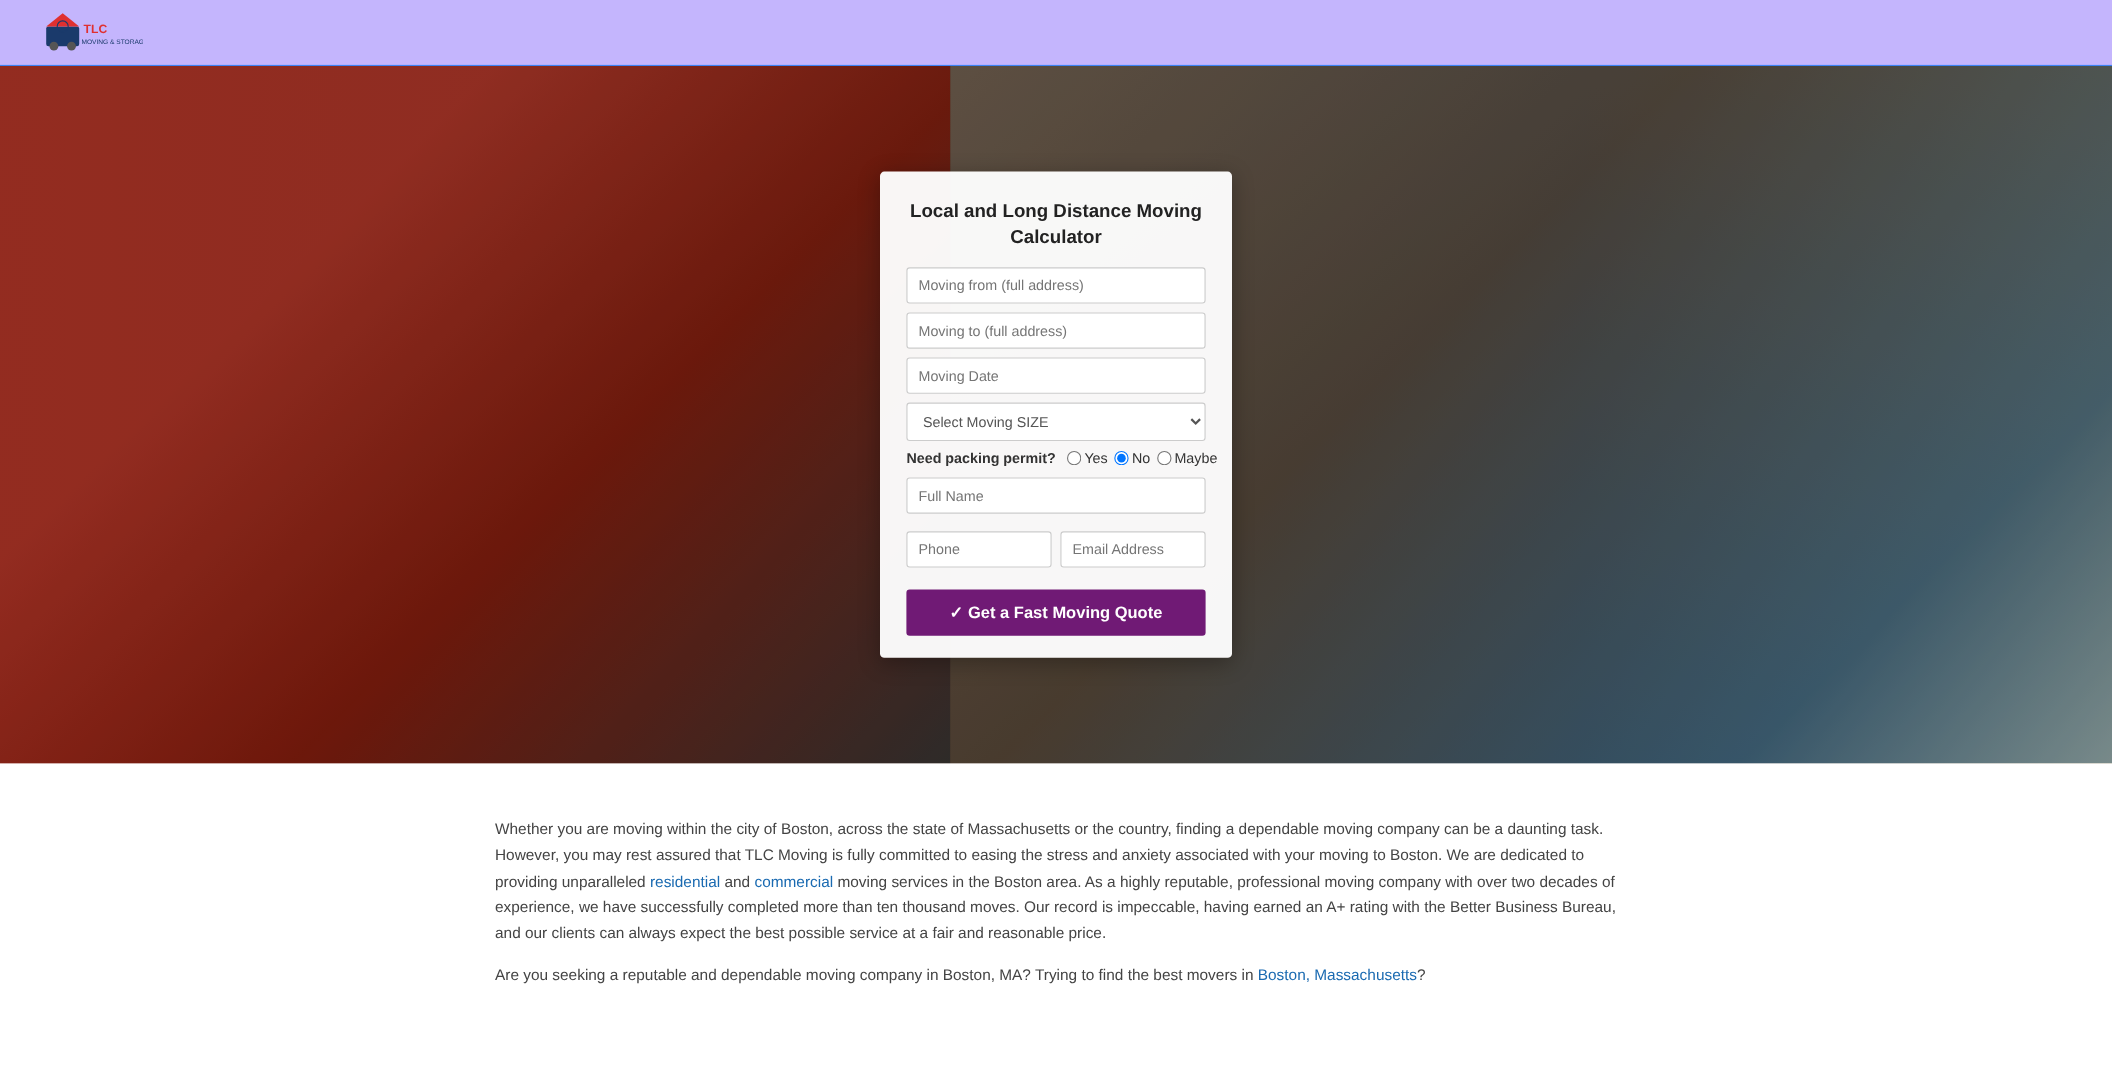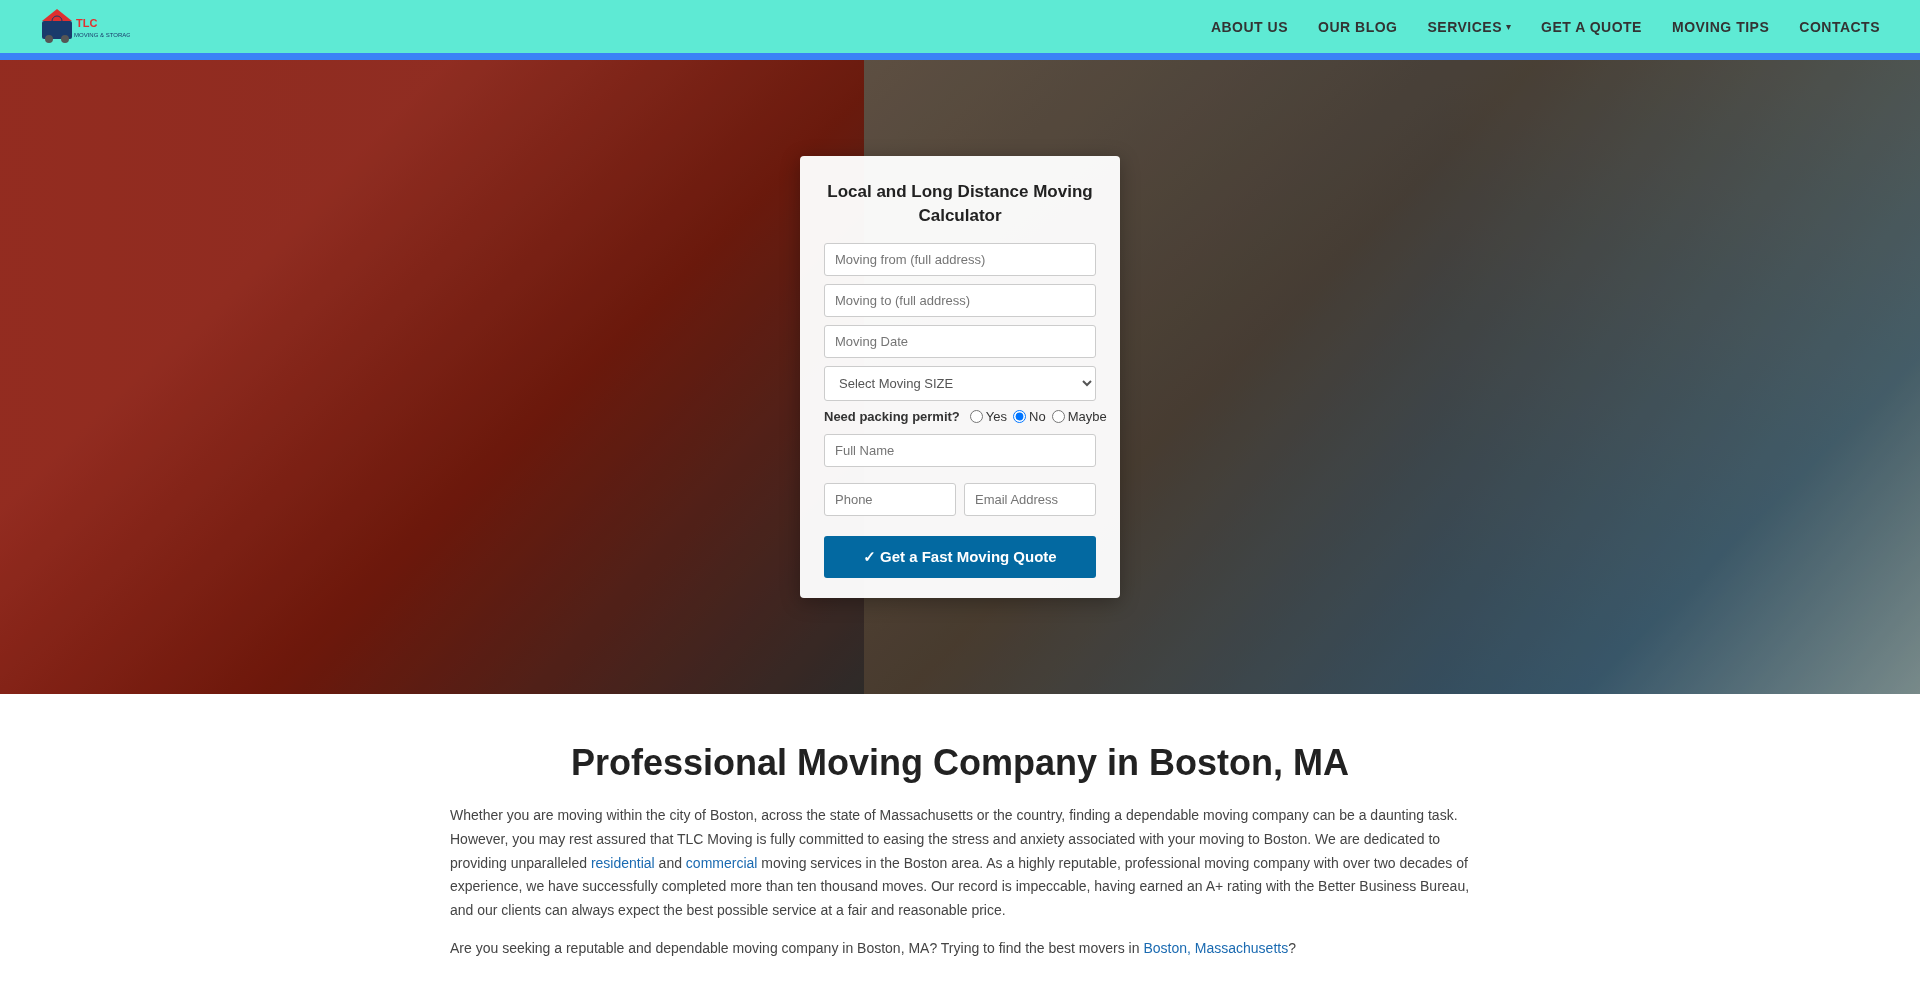--- a/index.html
+++ b/index.html
@@ -4,22 +4,22 @@
   <style>
     * { margin: 0; padding: 0; box-sizing: border-box; }
     body { font-family: Arial, sans-serif; font-size: 15px; color: #333; }
 
     
     header {
       display: flex;
       align-items: center;
       justify-content: space-between;
       padding: 8px 40px;
-      background: #5eead4;
-      border-bottom: 7px solid #3b82f6;
+      background: #c4b5fd;
+      border-bottom: 1px solid #3b82f6;
       position: relative;
       z-index: 10;
       height: 60px;
     }
     .logo-wrap {
       display: flex;
       align-items: center;
     }
     
     .logo-svg { width: 90px; height: 44px; }
@@ -164,21 +164,21 @@
       gap: 8px;
       margin-bottom: 12px;
     }
     .phone-email-row input {
       flex: 1;
       margin-bottom: 0;
     }
     .submit-btn {
       width: 100%;
       padding: 12px;
-      background: #0369a1;
+      background: #701a75;
       color: #fff;
       border: none;
       border-radius: 3px;
       font-size: 15px;
       font-weight: 700;
       cursor: pointer;
       display: flex;
       align-items: center;
       justify-content: center;
       gap: 6px;
@@ -220,31 +220,20 @@
       <circle cx="9" cy="34" r="4" fill="#555"></circle>
       <circle cx="25" cy="34" r="4" fill="#555"></circle>
 
       <text x="36" y="22" font-size="11" font-weight="900" fill="#e03030" font-family="Arial">TLC</text>
       <text x="34" y="32" font-size="6" fill="#1a3a6b" font-family="Arial">MOVING &amp; STORAGE</text>
 
       <circle cx="17" cy="16" r="5" fill="none" stroke="#1a3a6b" stroke-width="1"></circle>
     </svg>
   </div>
 
-  <nav>
-    <a href="#">ABOUT US</a>
-    <a href="#">OUR BLOG</a>
-    <div class="nav-services">
-      <a href="#">SERVICES</a>
-      <span class="chevron-icon">▾</span>
-    </div>
-    <a href="#">GET A QUOTE</a>
-    <a href="#">MOVING TIPS</a>
-    <a href="#">CONTACTS</a>
-  </nav>
 </header>
 
 <section class="hero">
   <div class="hero-bg"></div>
   <div class="hero-truck-left"></div>
   <div class="hero-truck-right"></div>
   <div class="hero-overlay"></div>
 
   <div class="calc-card">
     <h2 class="calc-title">Local and Long Distance Moving Calculator</h2>
@@ -280,21 +269,20 @@
     <div class="phone-email-row">
       <input type="tel" placeholder="Phone" style="">
       <input type="email" placeholder="Email Address" style="">
     </div>
 
     <button class="submit-btn">✓ Get a Fast Moving Quote</button>
   </div>
 </section>
 
 <section class="content-section">
-  <h1 class="content-h1">Professional Moving Company in Boston, MA</h1>
 
   <p class="content-p">
     <span>Whether you are moving within the city of Boston, across the state of Massachusetts or the country, finding a dependable moving company can be a daunting task. However, you may rest assured that TLC Moving is fully committed to easing the stress and anxiety associated with your moving to Boston. We are dedicated to providing unparalleled</span>
     <a class="link-blue" href="#">residential</a>
     <span> </span><span>and</span>
     <span> </span><a class="link-blue" href="#">commercial</a>
     <span> </span><span>moving services in the Boston area. As a highly reputable, professional moving company with over two decades of experience, we have successfully completed more than ten thousand moves. Our record is impeccable, having earned an A+ rating with the Better Business Bureau, and our clients can always expect the best possible service at a fair and reasonable price.</span>
   </p>
 
   <p class="content-p">

